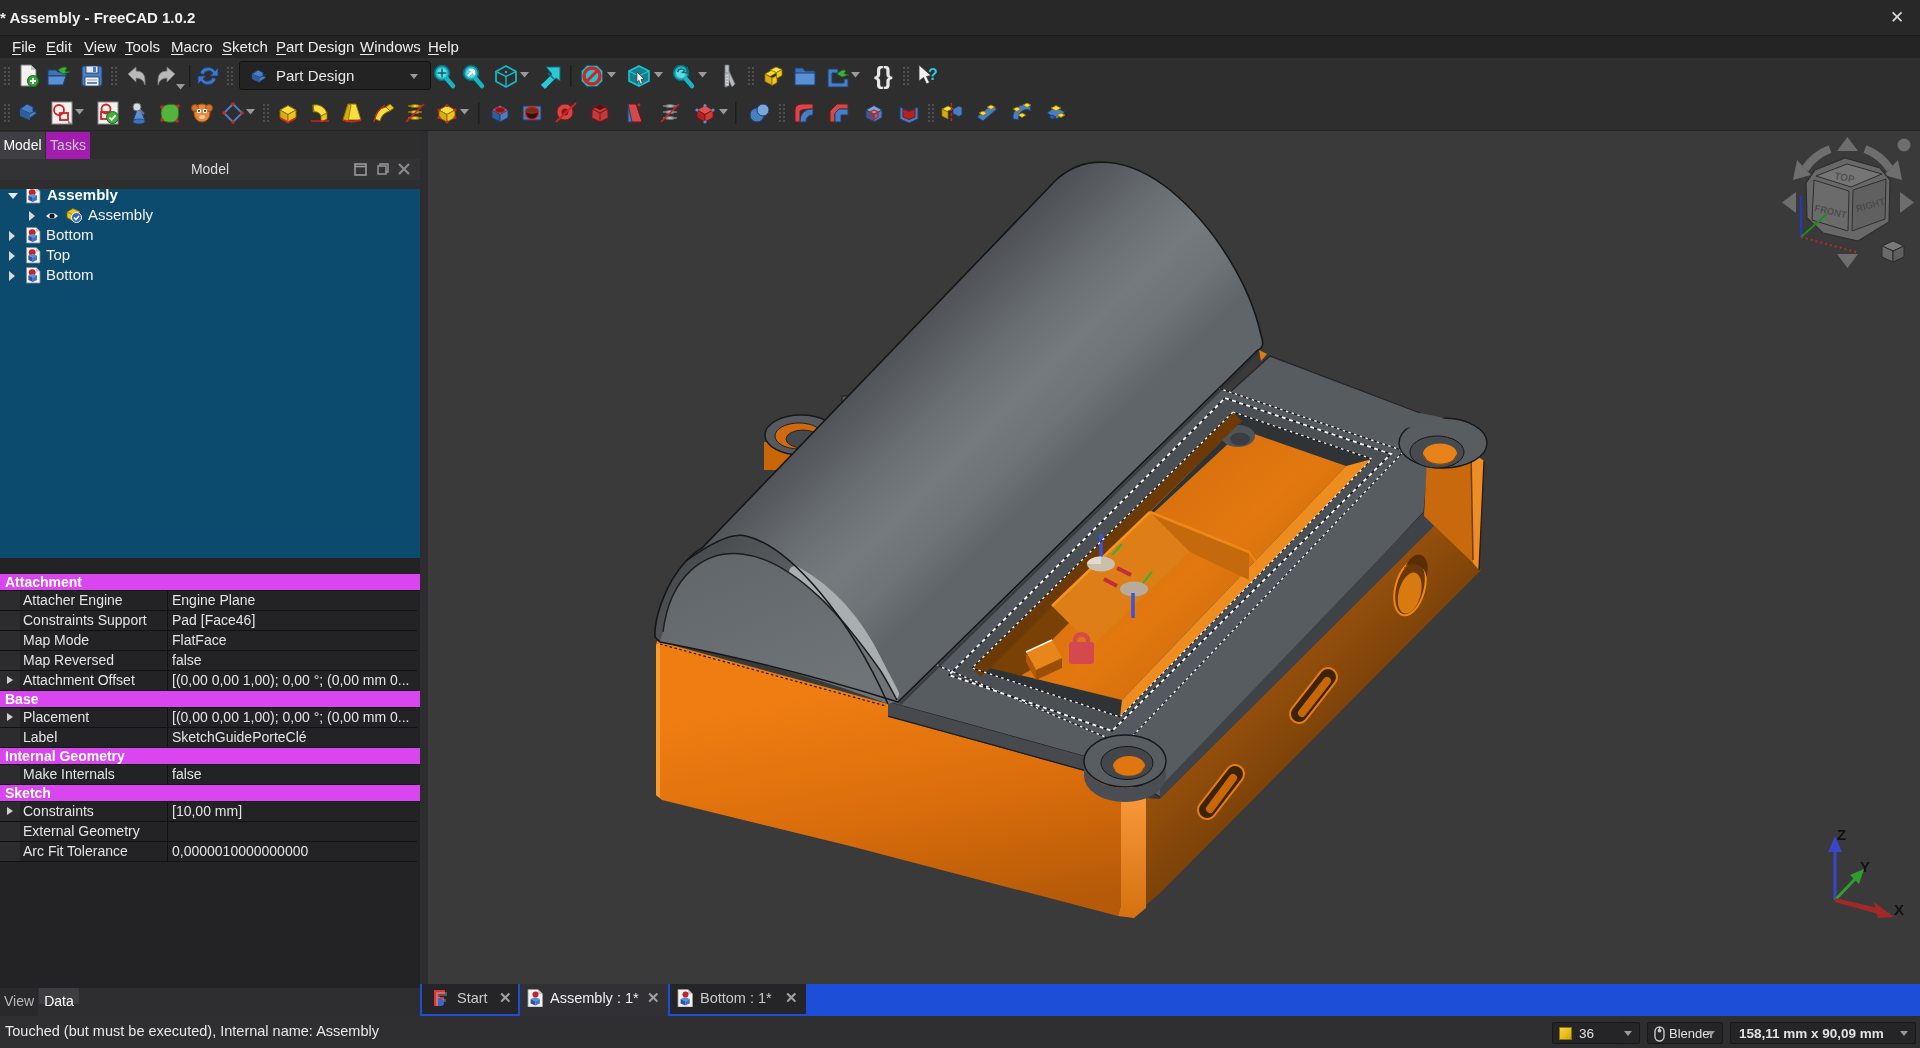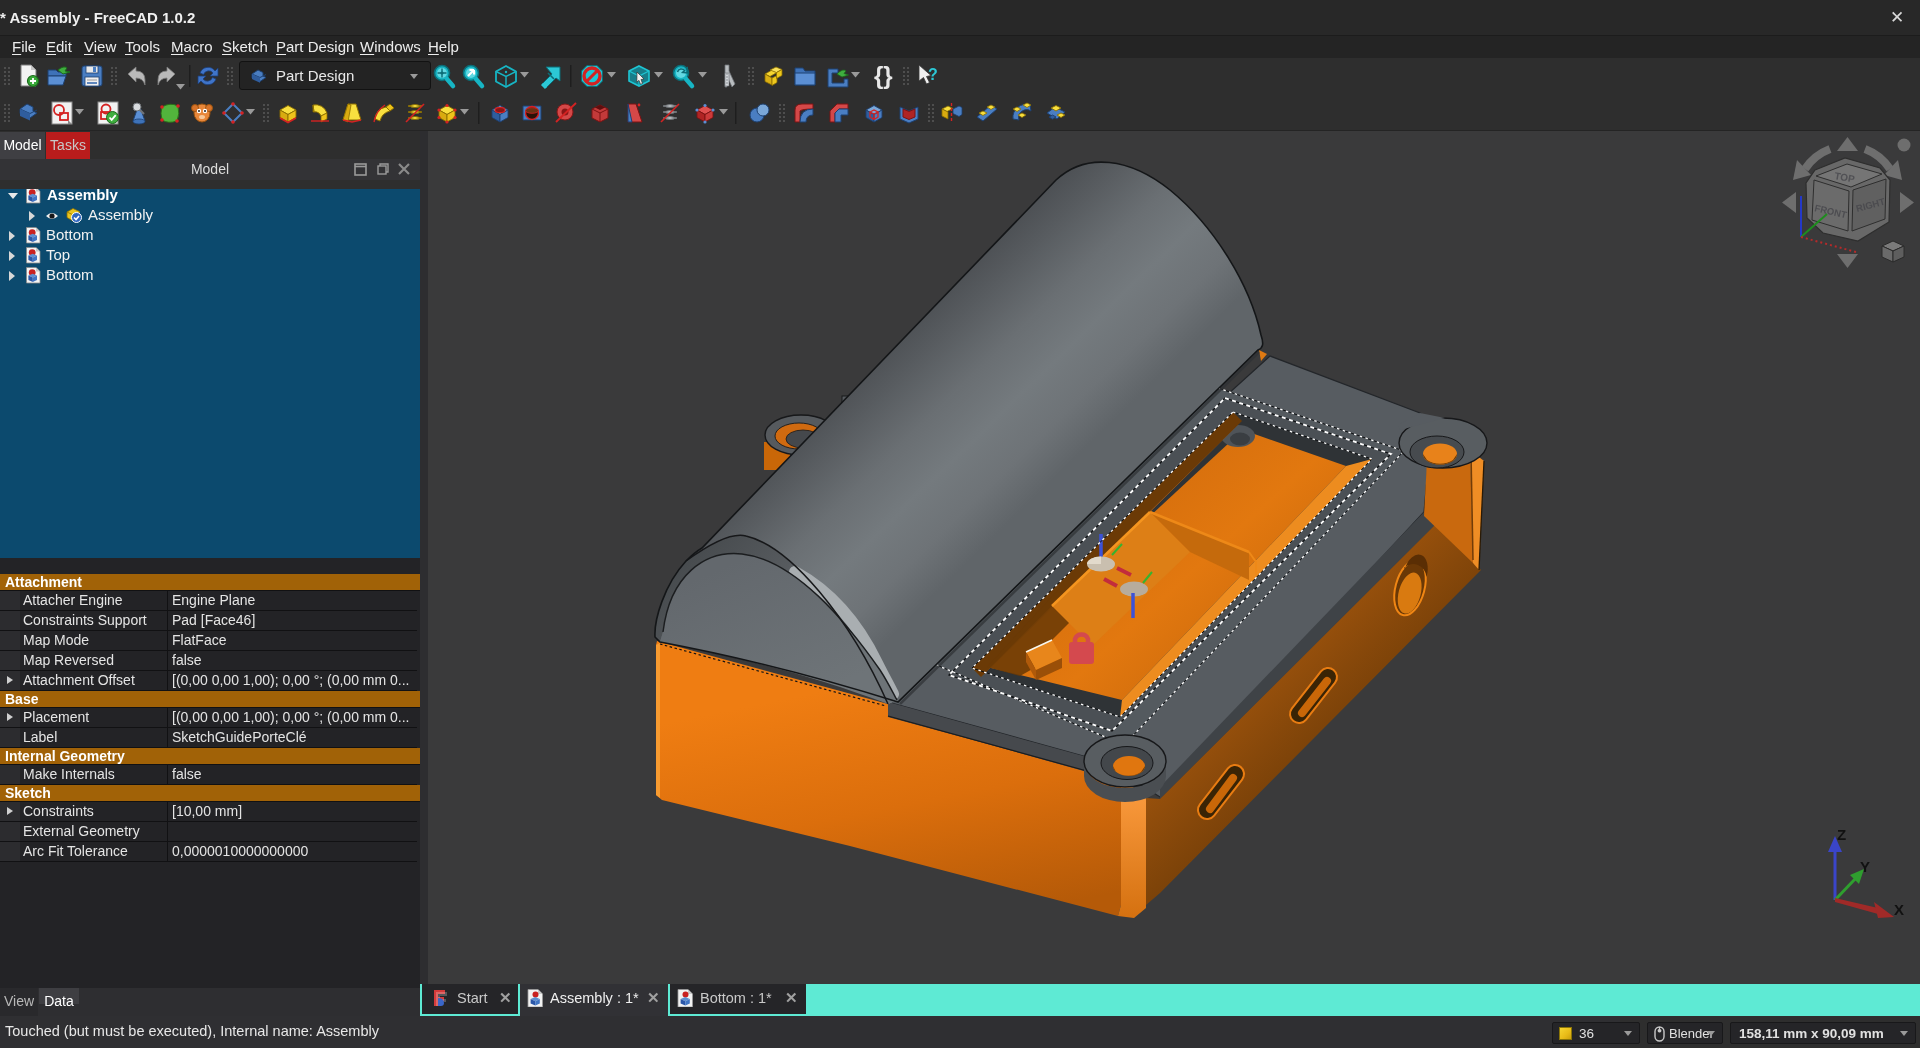--- a/index.html
+++ b/index.html
@@ -18,30 +18,30 @@
 #combo .txt{position:absolute;left:36px;top:0;line-height:28px;font-size:15px;color:#e8e8e8;}
 #combo .arr{position:absolute;right:12px;top:12px;width:0;height:0;border-left:4px solid transparent;border-right:4px solid transparent;border-top:5px solid #9a9a9a;}
 
 #docktabs{left:0;top:131px;width:420px;height:28px;background:#2e2e2e;}
 .dtab{position:absolute;top:1px;height:27px;line-height:26px;font-size:14px;text-align:center;}
 #dockhead{left:0;top:159px;width:420px;height:21px;background:#333336;color:#dcdcdc;font-size:14px;text-align:center;line-height:21px;}
 #tree{left:0;top:180px;width:452px;height:378px;background:#0c4a6e;margin-top:9px;}
 #props{left:0;top:558px;width:420px;height:430px;background:#232326;}
 #ptable{position:absolute;left:0;top:16px;width:417px;}
 .prow{position:relative;width:417px;height:20px;background:#232326;border-bottom:1px solid #111113;font-size:14px;color:#e4e4e4;}
-.phead{position:relative;width:499px;height:17px;background:#a16207;border-bottom:1px solid #111113;font-size:14px;font-weight:bold;color:#fff;line-height:17px;padding-left:5px;}
+.phead{position:relative;width:499px;height:17px;background:#d946ef;border-bottom:1px solid #111113;font-size:14px;font-weight:bold;color:#fff;line-height:17px;padding-left:5px;}
 .plabel{position:absolute;left:23px;top:0;line-height:19px;}
 .pval{position:absolute;left:172px;top:0;line-height:19px;white-space:nowrap;overflow:hidden;width:244px;}
 .pgut{position:absolute;left:0;top:0;width:20px;height:19px;background:#2c2c2f;}
 .pdiv{position:absolute;left:167px;top:0;width:1px;height:19px;background:#111113;}
 .pexp{position:absolute;left:7px;top:5px;width:0;height:0;border-top:4.5px solid transparent;border-bottom:4.5px solid transparent;border-left:6px solid #d0d0d0;}
 #vdtabs{left:0;top:988px;width:420px;height:28px;background:#2e2e31;}
 #statusbar{left:0;top:1016px;width:1620px;height:32px;background:#2f2f32;}
 #stext{position:absolute;left:5px;top:0;line-height:30px;font-size:14.5px;color:#e8e8e8;}
-#mdibar{left:420px;top:984px;width:1500px;height:32px;background:#5eead4;}
+#mdibar{left:420px;top:984px;width:1500px;height:32px;background:#1d4ed8;}
 .mtab{position:absolute;top:-2px;height:32px;font-size:14.5px;}
 .mtab .lbl{position:absolute;top:0;line-height:32px;}
 .mtab .x{position:absolute;top:0;line-height:32px;font-weight:bold;color:#a0a0a0;font-size:15px;}
 #splitter{left:420px;top:131px;width:8px;height:853px;background:#2d2d30;}
 .combo2{position:absolute;top:1022px;height:22px;background:#252528;border:1px solid #18181a;border-radius:2px;color:#e0e0e0;font-size:13.5px;}
 .combo2 .arr{position:absolute;right:7px;top:8px;width:0;height:0;border-left:4px solid transparent;border-right:4px solid transparent;border-top:5px solid #9a9a9a;}
 </style>
 </head>
 <body>
 <div id="app">
@@ -426,21 +426,21 @@
     <svg style="position:absolute;left:10px;top:5px" width="19" height="19" viewBox="0 0 19 19">
       <path d="M2 7 l6-4 5 2.5 v3.5 l3 1.5 -6 4 -8 -3.5Z" fill="#4a7ec2" stroke="#1d4070"></path>
       <path d="M2 7 l8 3.5 6 -3" fill="none" stroke="#1d4070"></path>
       <path d="M2 7 V12 l8 3.8 v-5.3Z" fill="#2f5d9e"></path>
     </svg>
     <div class="txt">Part Design</div>
     <div class="arr"></div>
   </div>
   <div id="docktabs" class="abs">
     <div class="dtab" style="left:0;width:45px;background:#3f3f43;color:#ffffff;">Model</div>
-    <div class="dtab" style="left:46px;width:44px;background:#b91c1c;color:#c8c8c8;">Tasks</div>
+    <div class="dtab" style="left:46px;width:44px;background:#a21caf;color:#c8c8c8;">Tasks</div>
   </div>
   <div id="dockhead" class="abs">Model
     <svg class="abs" style="right:8px;top:4px" width="58" height="13" viewBox="0 0 58 13">
       <rect x="1" y="1" width="11" height="11" fill="none" stroke="#9a9a9a" stroke-width="1.6"></rect>
         <line x1="1" y1="3.5" x2="12" y2="3.5" stroke="#9a9a9a" stroke-width="1.6"></line>
       <rect x="24" y="3" width="8" height="8" fill="none" stroke="#9a9a9a" stroke-width="1.4"></rect>
         <path d="M26 3 V1 h8 v8 h-2" fill="none" stroke="#9a9a9a" stroke-width="1.4"></path>
       <path d="M45 1 L55 11 M55 1 L45 11" stroke="#8a8a8a" stroke-width="2.2"></path>
     </svg>
   </div>

